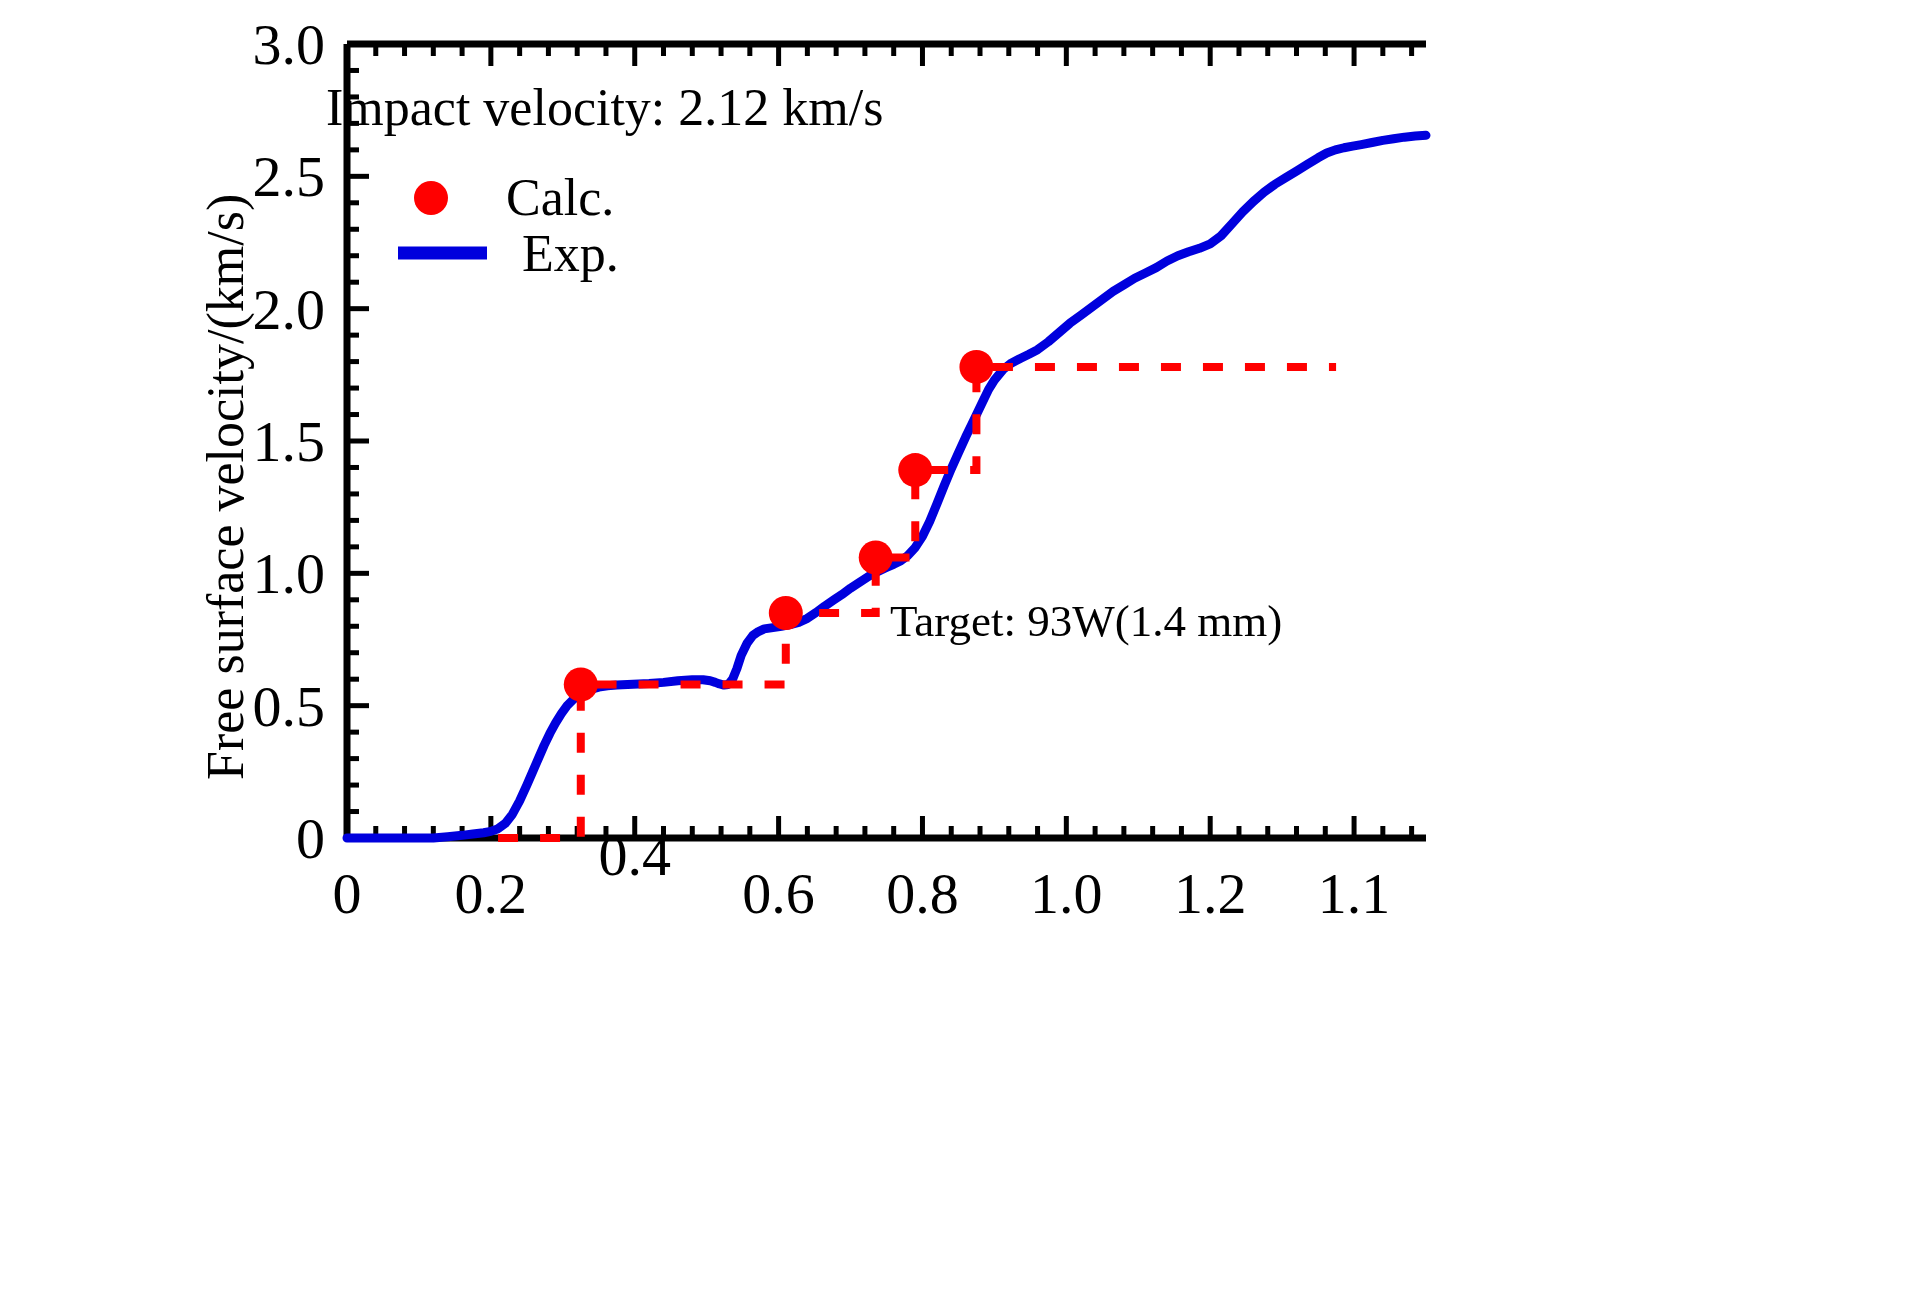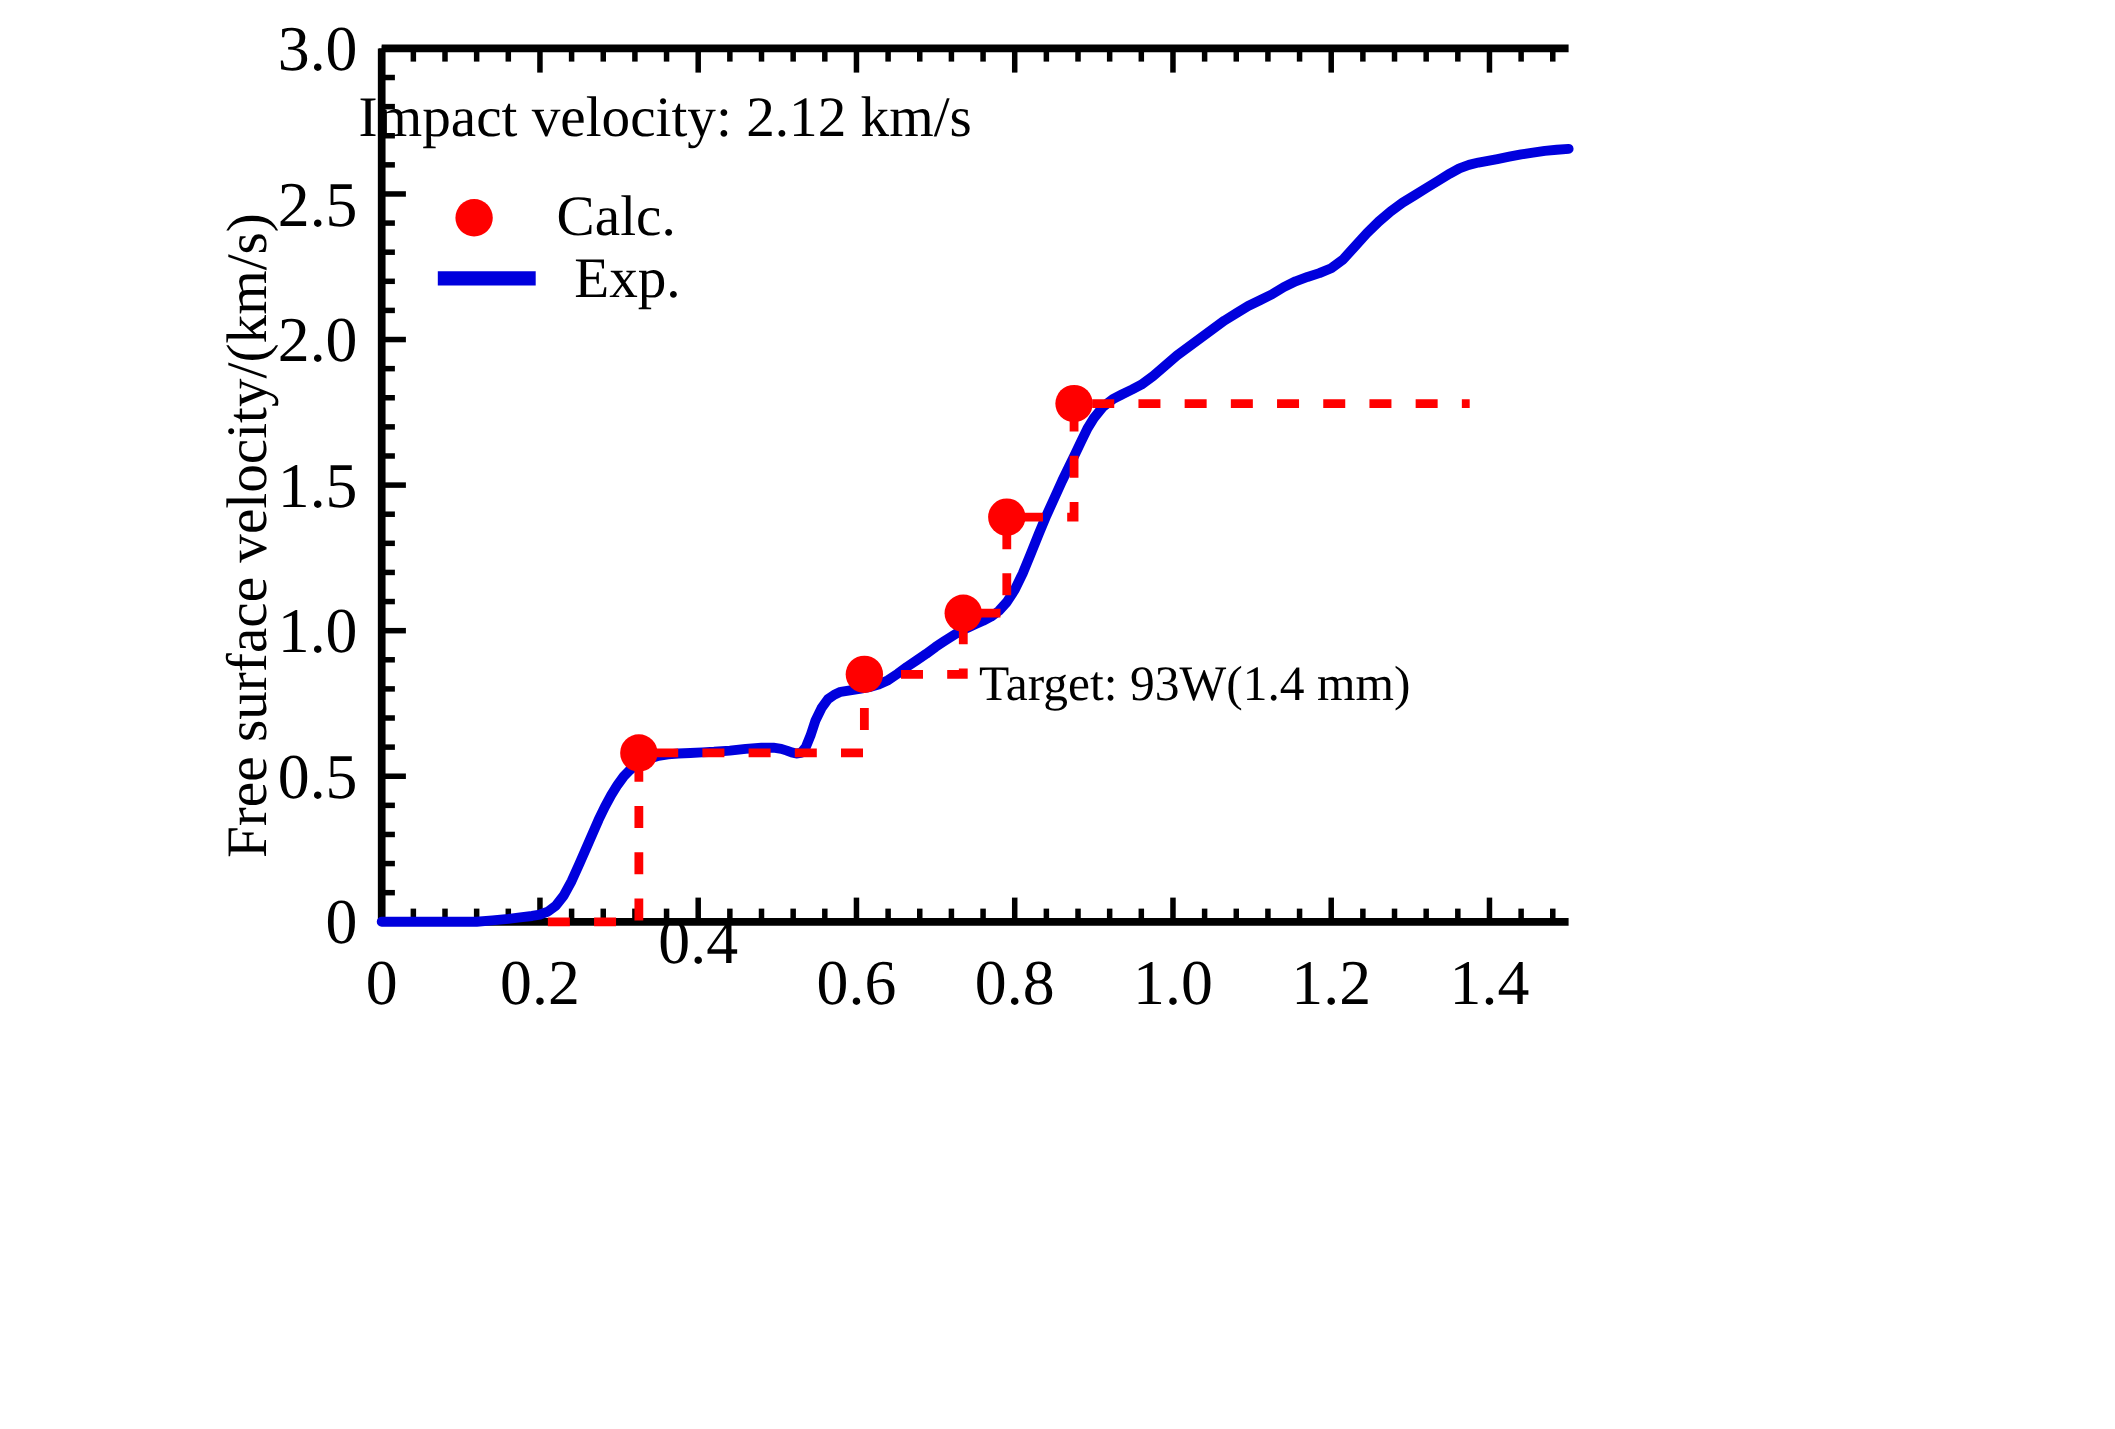--- a/index.html
+++ b/index.html
@@ -160,29 +160,29 @@
   </svg>
 
   <div id="xticklabels">
       <div class="txt ticklabel" style="left: 347px; top: 860px; transform: translateX(-50%);">0</div>
       <div class="txt ticklabel" style="left: 490.867px; top: 860px; transform: translateX(-50%);">0.2</div>
       <div class="txt ticklabel" style="left: 634.733px; top: 822px; transform: translateX(-50%);">0.4</div>
       <div class="txt ticklabel" style="left: 778.6px; top: 860px; transform: translateX(-50%);">0.6</div>
       <div class="txt ticklabel" style="left: 922.467px; top: 860px; transform: translateX(-50%);">0.8</div>
       <div class="txt ticklabel" style="left: 1066.33px; top: 860px; transform: translateX(-50%);">1.0</div>
       <div class="txt ticklabel" style="left: 1210.2px; top: 860px; transform: translateX(-50%);">1.2</div>
-      <div class="txt ticklabel" style="left: 1354.07px; top: 860px; transform: translateX(-50%);">1.4</div>
+      <div class="txt ticklabel" style="left: 1354.07px; top: 860px; transform: translateX(-50%);">1.1</div>
     </div>
   <div id="yticklabels">
       <div class="txt ticklabel" style="left: 325px; top: 838px; transform: translate(-100%, -50%);">0</div>
       <div class="txt ticklabel" style="left: 325px; top: 705.667px; transform: translate(-100%, -50%);">0.5</div>
       <div class="txt ticklabel" style="left: 325px; top: 573.333px; transform: translate(-100%, -50%);">1.0</div>
       <div class="txt ticklabel" style="left: 325px; top: 441px; transform: translate(-100%, -50%);">1.5</div>
       <div class="txt ticklabel" style="left: 325px; top: 308.667px; transform: translate(-100%, -50%);">2.0</div>
-      <div class="txt ticklabel" style="left: 325px; top: 176.333px; transform: translate(-100%, -50%); margin-top: 10px;">2.5</div>
+      <div class="txt ticklabel" style="left: 325px; top: 176.333px; transform: translate(-100%, -50%);">2.5</div>
       <div class="txt ticklabel" style="left: 325px; top: 44px; transform: translate(-100%, -50%);">3.0</div>
     </div>
 
   <div id="ylabel" class="txt" style="left: 196px; top: 780px; transform: rotate(-90deg);">Free surface velocity/(km/s)</div>
 
   <div id="ann-impact" class="txt" style="left: 326px; top: 78px;">Impact velocity: 2.12 km/s</div>
   <div id="ann-target" class="txt" style="left: 890px; top: 595px;">Target: 93W(1.4 mm)</div>
 
   <div id="leg0" class="txt legend-label" style="left: 506px; top: 168px;">Calc.</div>
   <div id="leg1" class="txt legend-label" style="left: 522px; top: 224px;">Exp.</div>

